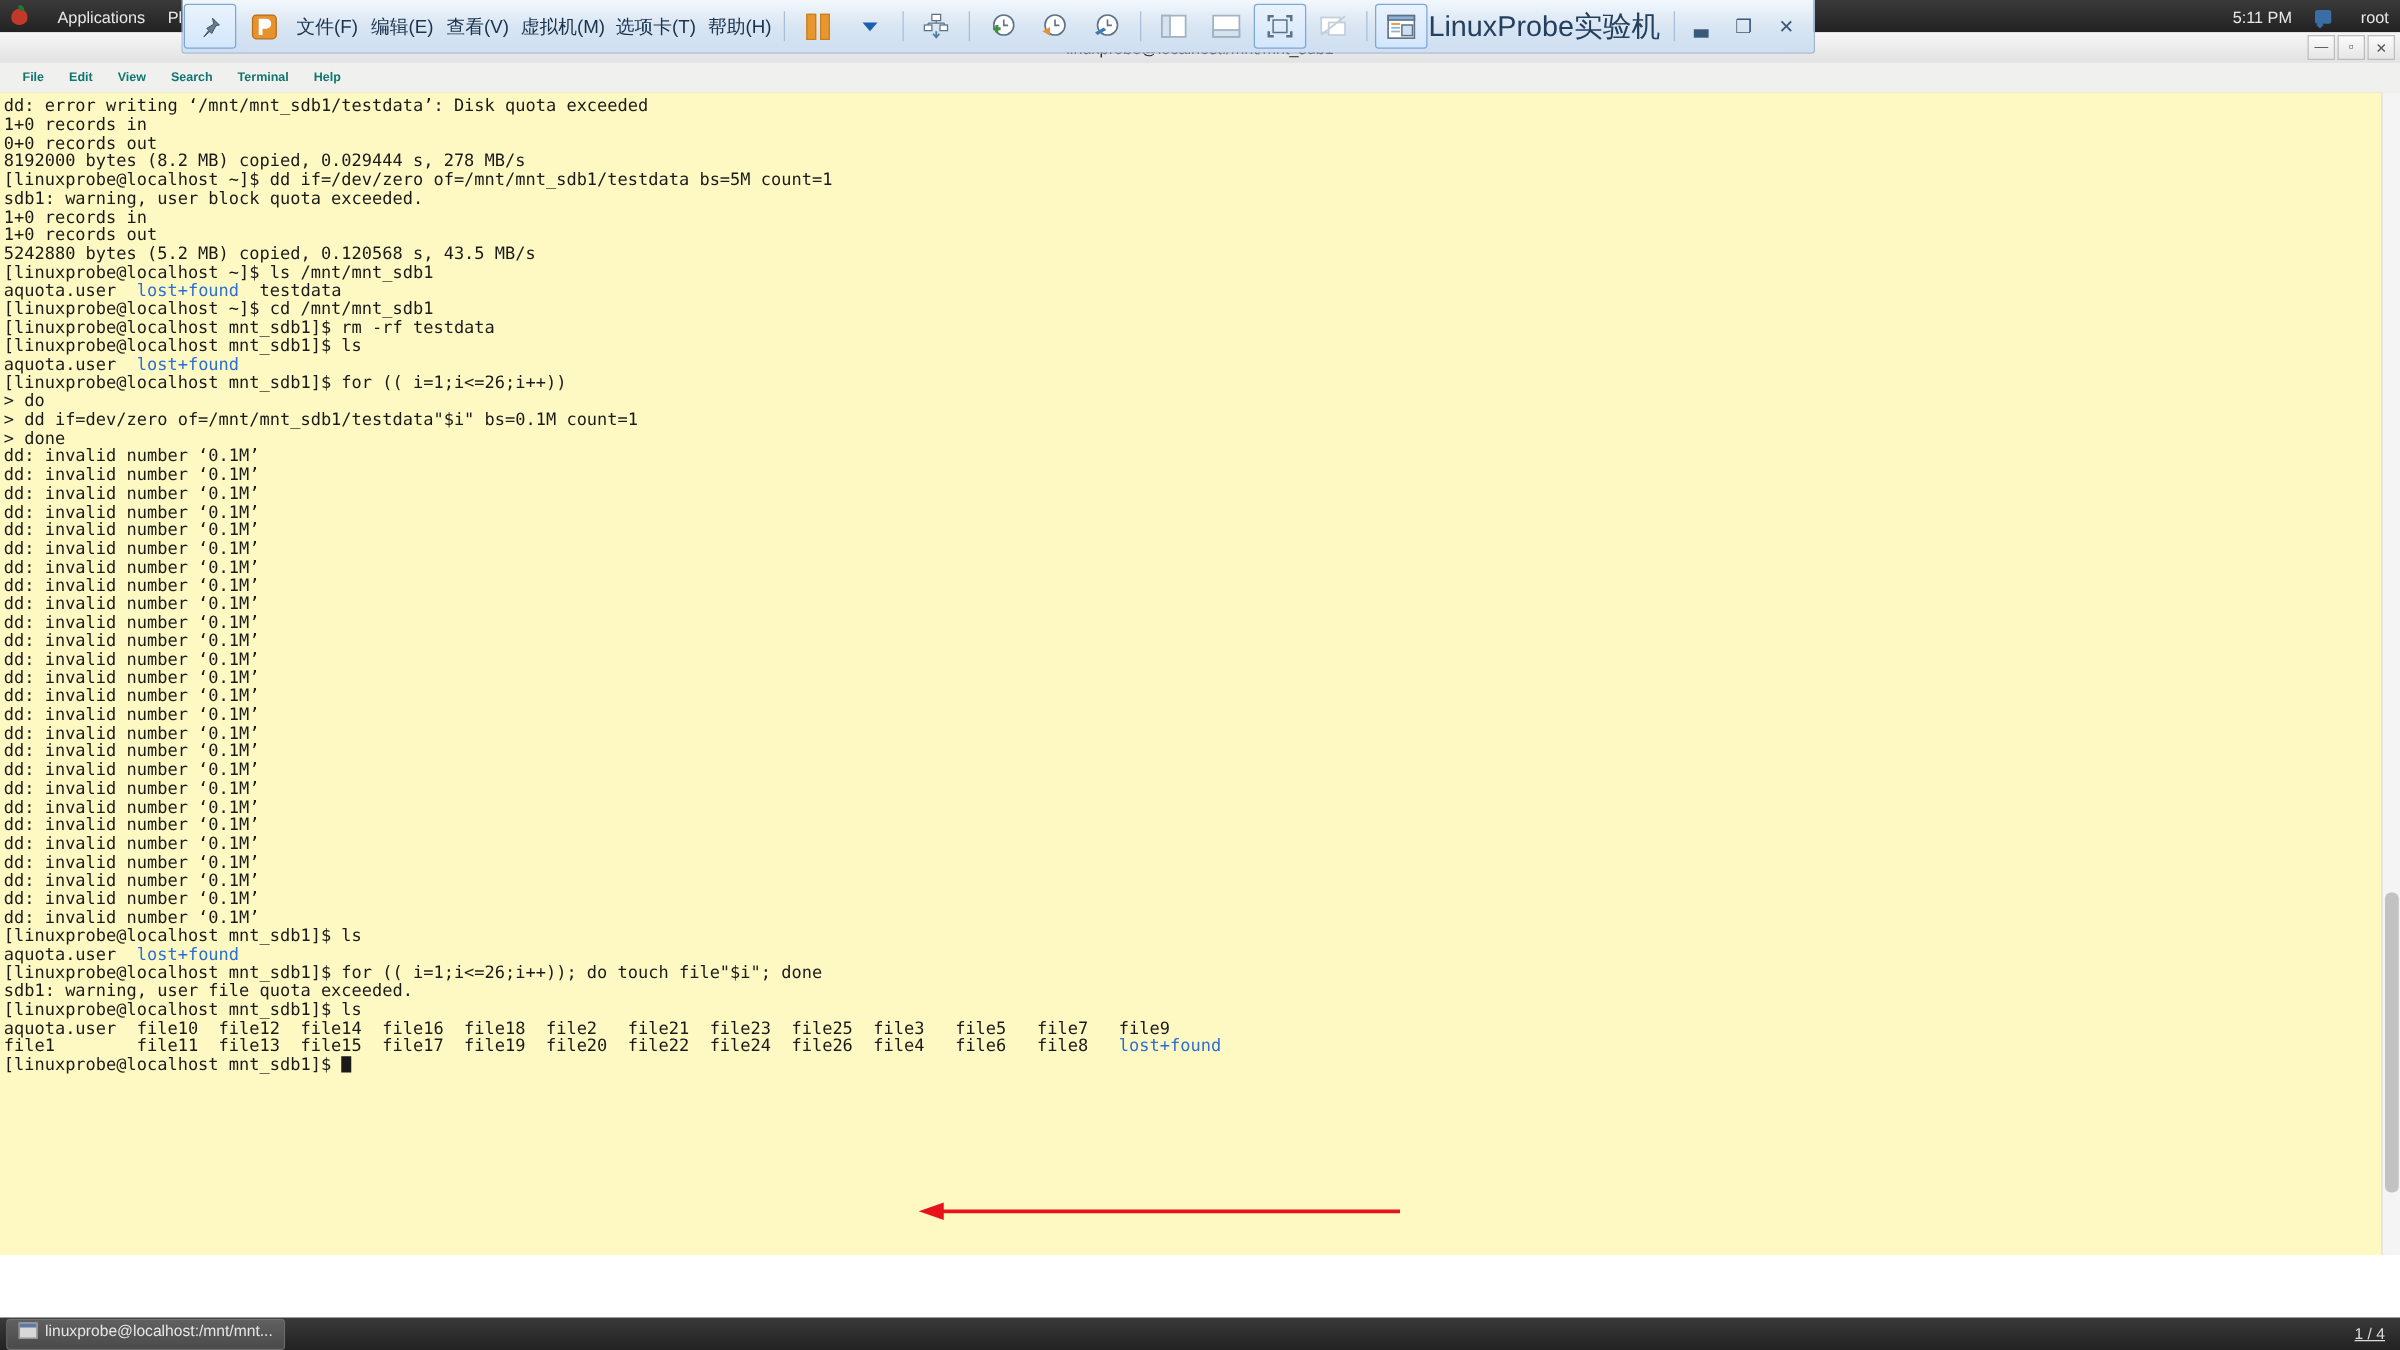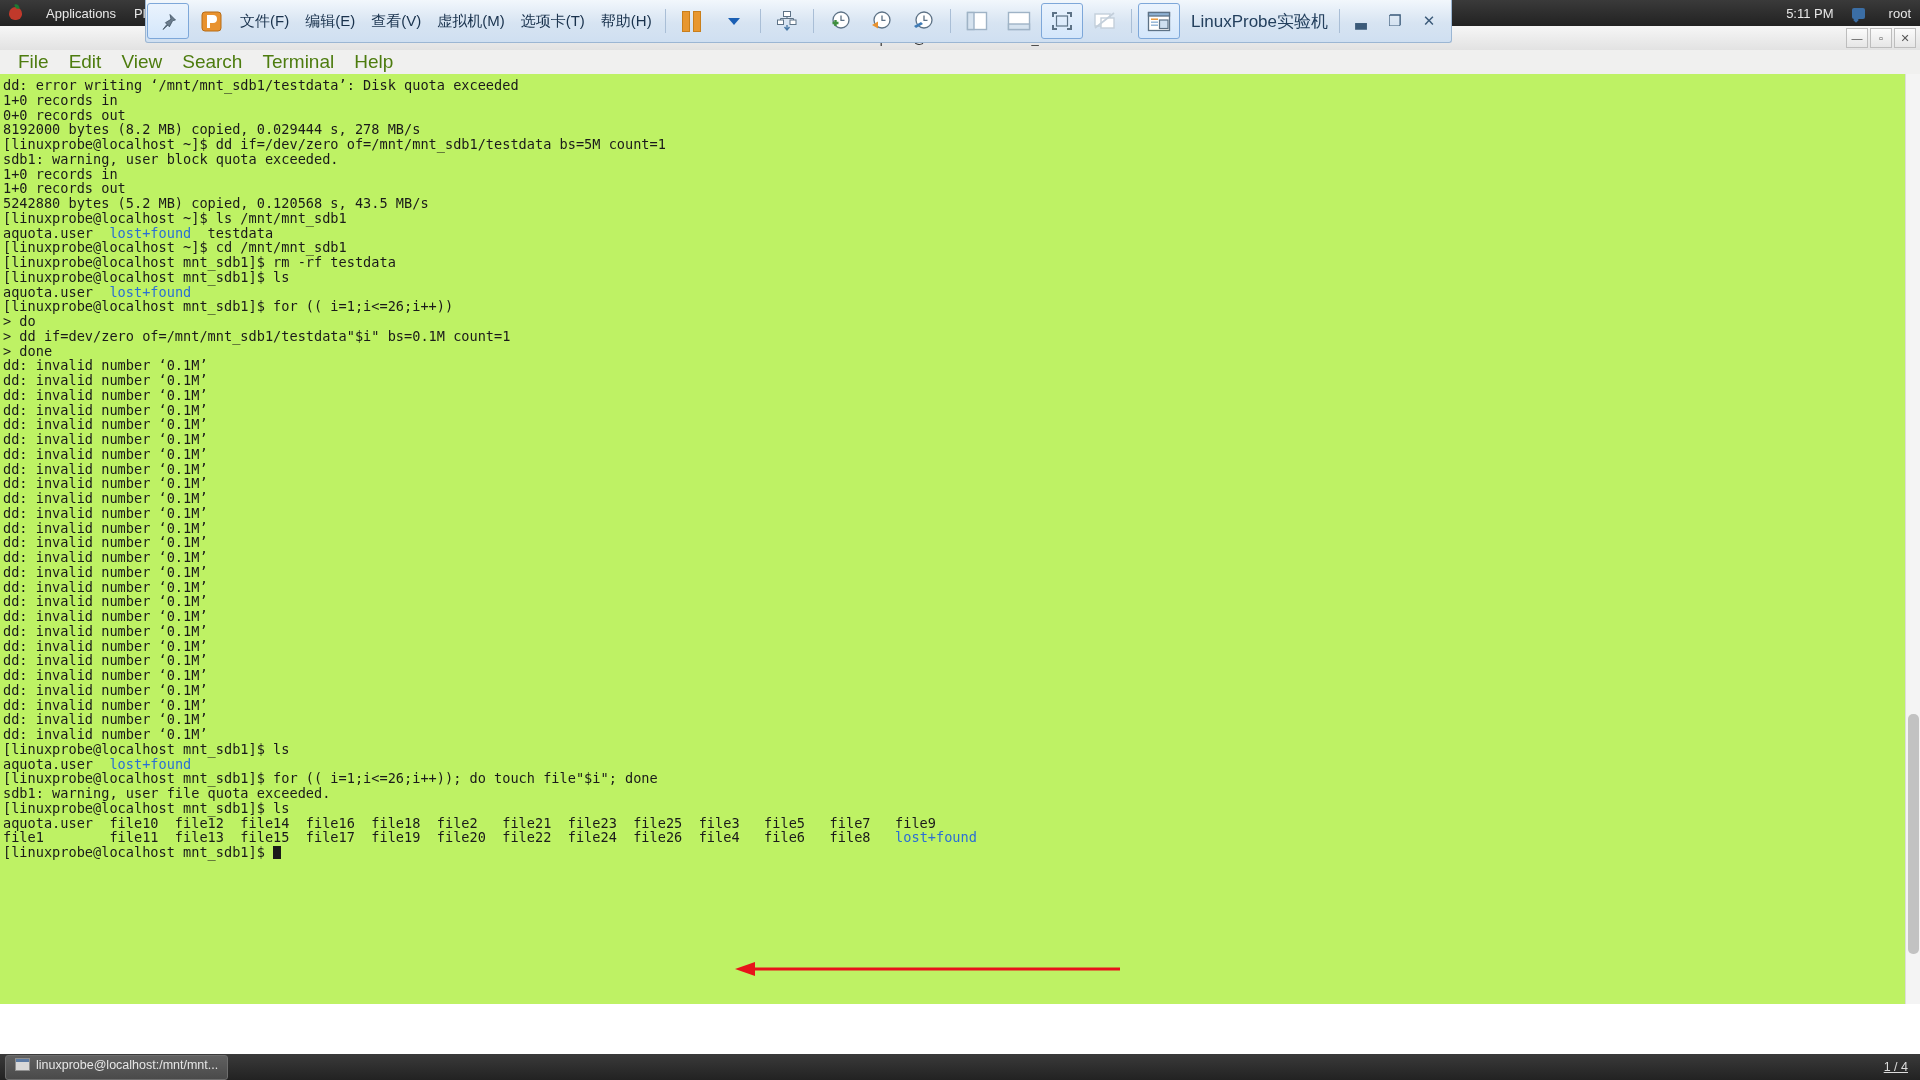--- a/index.html
+++ b/index.html
@@ -50,21 +50,21 @@
     height:34px;min-width:32px;padding:0 4px;margin:0 1px;
     color:#19324d;font-size:15px;white-space:nowrap;
   }
   .vm-btn.menu{padding:0 7px;font-size:15px;}
   .vm-btn.active{
     background:linear-gradient(#eaf3fd,#d3e6fb);
     border:1px solid #7da7d9;border-radius:3px;
   }
   .vm-sep{width:1px;height:24px;background:#a9bed6;margin:0 5px;}
   .vm-title{
-    margin-left:auto;font-size:17px;color:#24405e;padding-right:6px;white-space:nowrap;
+    margin-left:auto;font-size:23px;color:#24405e;padding-right:6px;white-space:nowrap;
   }
   .vm-wctrl{display:flex;align-items:center;gap:2px;padding-right:6px;}
   .vm-wctrl div{
     width:32px;height:26px;display:flex;align-items:center;justify-content:center;
     color:#3b5a79;font-size:15px;
   }
   .pause-ico{display:inline-flex;gap:3px;}
   .pause-ico i{display:block;width:6px;height:19px;background:#e8972f;border:1px solid #c97f1c;}
   .caret{width:0;height:0;border-left:6px solid transparent;border-right:6px solid transparent;border-top:7px solid #1a5fb4;}
   
@@ -82,25 +82,25 @@
   #term-wctrl div{
     width:20px;height:18px;display:flex;align-items:center;justify-content:center;
     font-size:11px;color:#555;border:1px solid #bdbdbd;background:linear-gradient(#fbfbfb,#e6e6e6);
   }
   #term-menubar{
     position:absolute;left:0;top:24px;width:1920px;height:24px;
     background:#f0f0ef;border-bottom:1px solid #d2d2d0;
     display:flex;align-items:center;padding-left:8px;
   }
   #term-menubar span{
-    font-size:19px;color:#4d7c0f;padding:0 10px;
+    font-size:10px;color:#0f766e;padding:0 10px;font-weight:bold;
   }
   #term-body{
     position:absolute;left:0;top:48px;width:1920px;height:930px;
-    background:#bef264;overflow:hidden;
+    background:#fef9c3;overflow:hidden;
   }
   pre#term-text{
     margin:0;padding:4px 0 0 3px;
     font-family:"DejaVu Sans Mono","Liberation Mono",monospace;
     font-size:13.6px;line-height:14.75px;
     color:#1a1a1a;white-space:pre;
   }
   pre#term-text .dir{color:#2b6fd4;}
   .cursor{
     display:inline-block;width:8px;height:13px;background:#1a1a1a;vertical-align:-2px;

